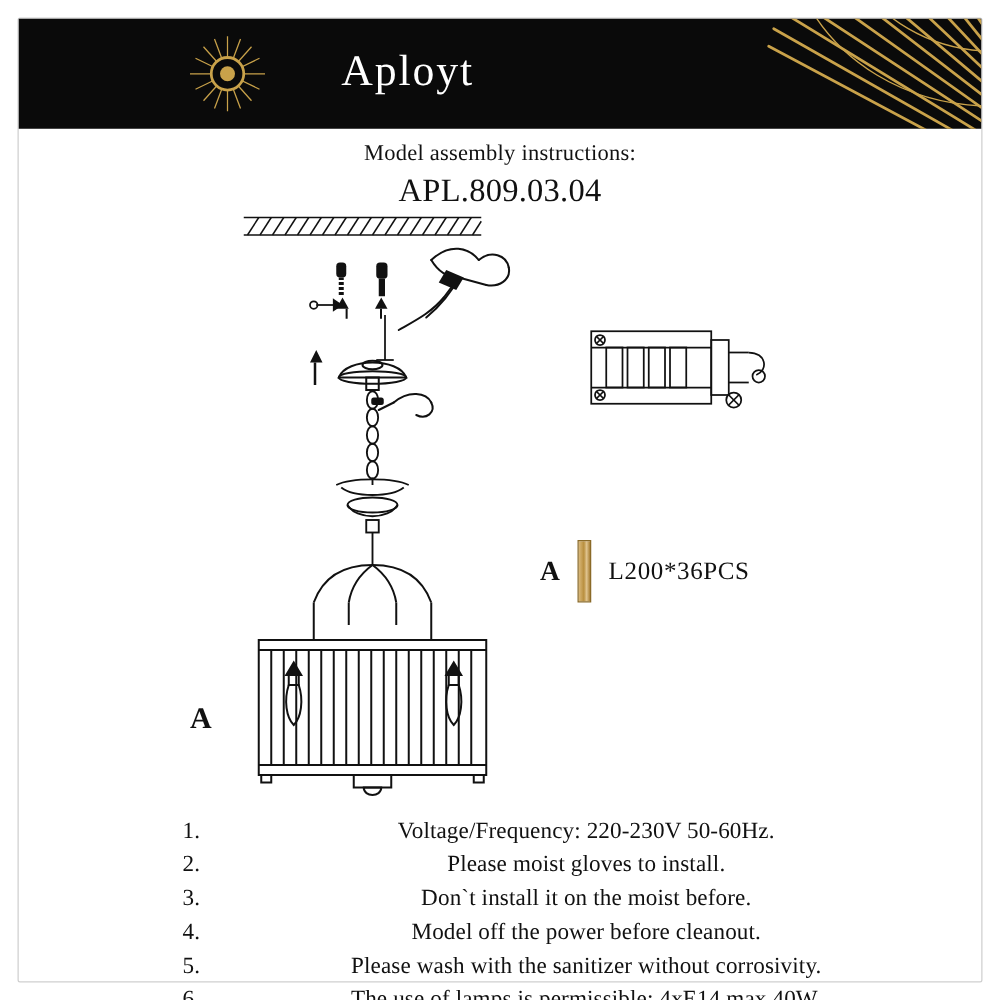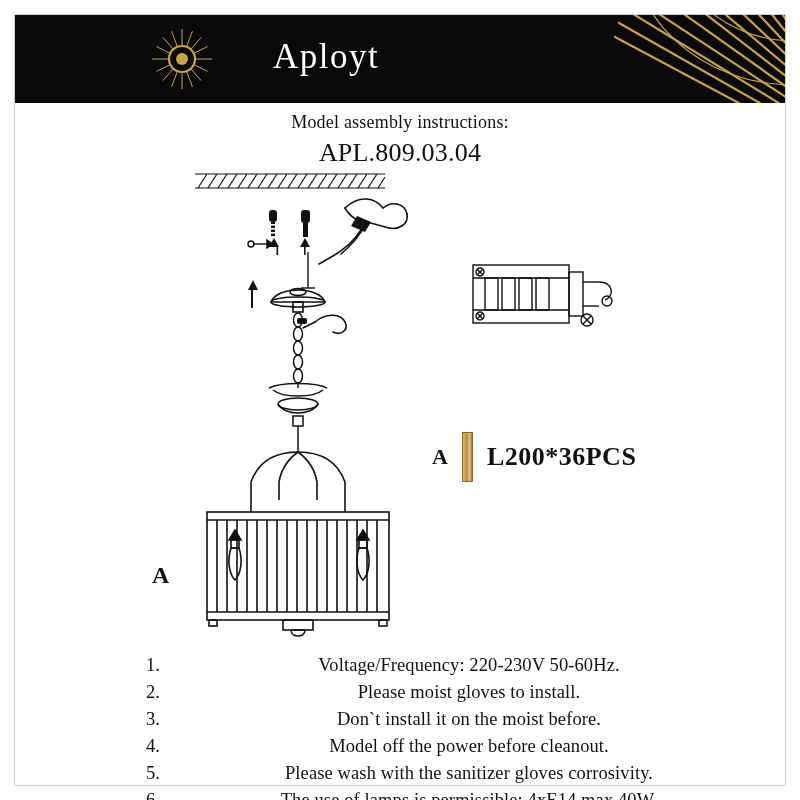--- a/index.html
+++ b/index.html
@@ -113,22 +113,22 @@
     color: #111;
   }
   .part-swatch {
     width: 9px;
     height: 48px;
     background: linear-gradient(to right, #d9b87a, #b98f3e 45%, #e0c48f 70%, #a87f34);
     border: 1px solid #8a6a28;
   }
   .part-text {
     font-family: "Liberation Serif", serif;
-    font-size: 26px;
-    font-weight: bold;
+    font-size: 20px;
+    font-weight: normal;
     color: #111;
     letter-spacing: 0.5px;
   }
 
   .fixture-letter {
     position: absolute;
     left: 152px;
     top: 562px;
     font-family: "Liberation Serif", serif;
     font-size: 24px;
@@ -426,21 +426,21 @@
     <div class="instr-item">
       <span class="instr-num">3.</span>
       <span class="instr-text">Don`t install it on the moist before.</span>
     </div>
     <div class="instr-item">
       <span class="instr-num">4.</span>
       <span class="instr-text">Model off the power before cleanout.</span>
     </div>
     <div class="instr-item">
       <span class="instr-num">5.</span>
-      <span class="instr-text">Please wash with the sanitizer gloves corrosivity.</span>
+      <span class="instr-text">Please wash with the sanitizer without corrosivity.</span>
     </div>
     <div class="instr-item">
       <span class="instr-num">6.</span>
       <span class="instr-text">The use of lamps is permissible: 4xE14 max 40W.</span>
     </div>
   </div>
 
 </div>
 
 </body></html>

